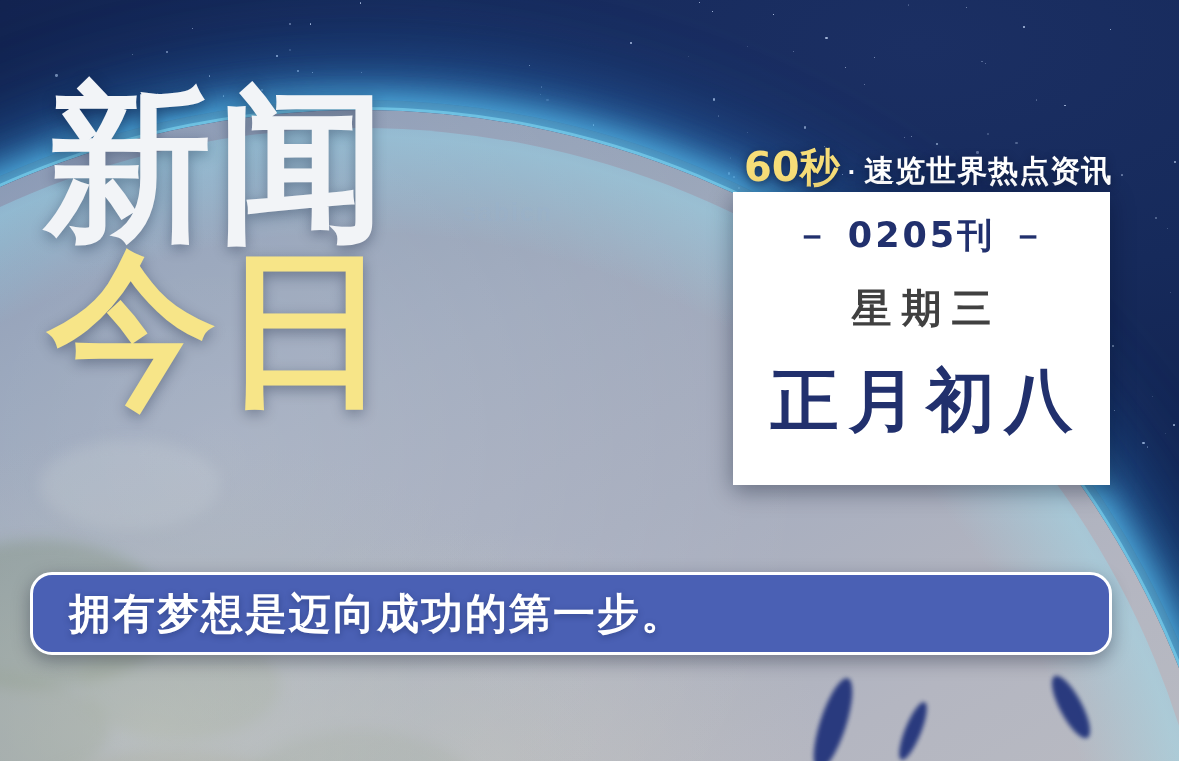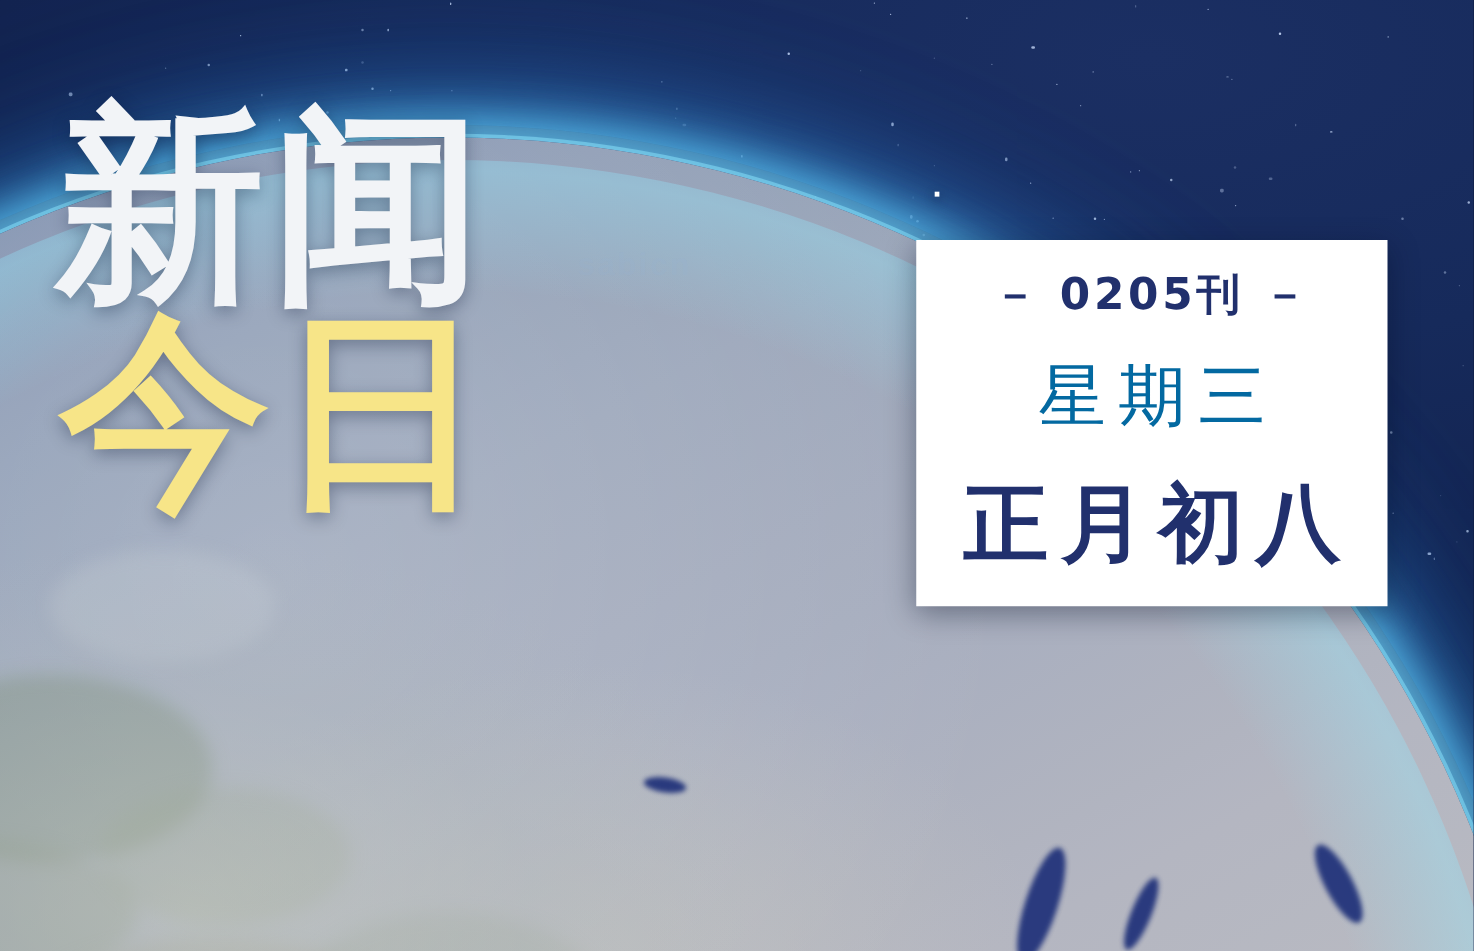--- a/index.html
+++ b/index.html
@@ -138,21 +138,21 @@
     justify-content:flex-start;
     padding-top:14px;
     box-sizing:border-box;
   }
   .card .issue{
     color:#21306d;font-size:35px;font-weight:700;letter-spacing:3px;
     font-family:"DejaVu Sans","Liberation Sans",sans-serif;
     margin-top:6px;
   }
   .card .weekday{
-    color:#0369a1;font-size:54px;font-weight:400;letter-spacing:10px;
+    color:#404040;font-size:40px;font-weight:700;letter-spacing:10px;
     margin-top:22px;text-indent:10px;
   }
   .card .lunar{
     color:#21306d;font-size:68px;font-weight:700;letter-spacing:10px;
     margin-top:20px;text-indent:10px;
   }
 
   
   .quote{
     position:absolute;left:30px;top:572px;
@@ -334,23 +334,28 @@
 
   <div class="watermark">sabicn</div>
 
   <div class="title-block">
     <div class="title-line title-xinwen">新闻</div>
     <div class="title-line title-jinri">今日</div>
   </div>
 
 
   <div class="slogan">
+    <span class="sec">60秒</span>
     <span class="dot">·</span>
+    <span class="txt">速览世界热点资讯</span>
   </div>
 
   <div class="card">
     <div class="issue">－ 0205刊 －</div>
     <div class="weekday">星期三</div>
     <div class="lunar">正月初八</div>
   </div>
 
+  <div class="quote">
+    <span>拥有梦想是迈向成功的第一步。</span>
+  </div>
 
 </div>
 
 </body></html>

